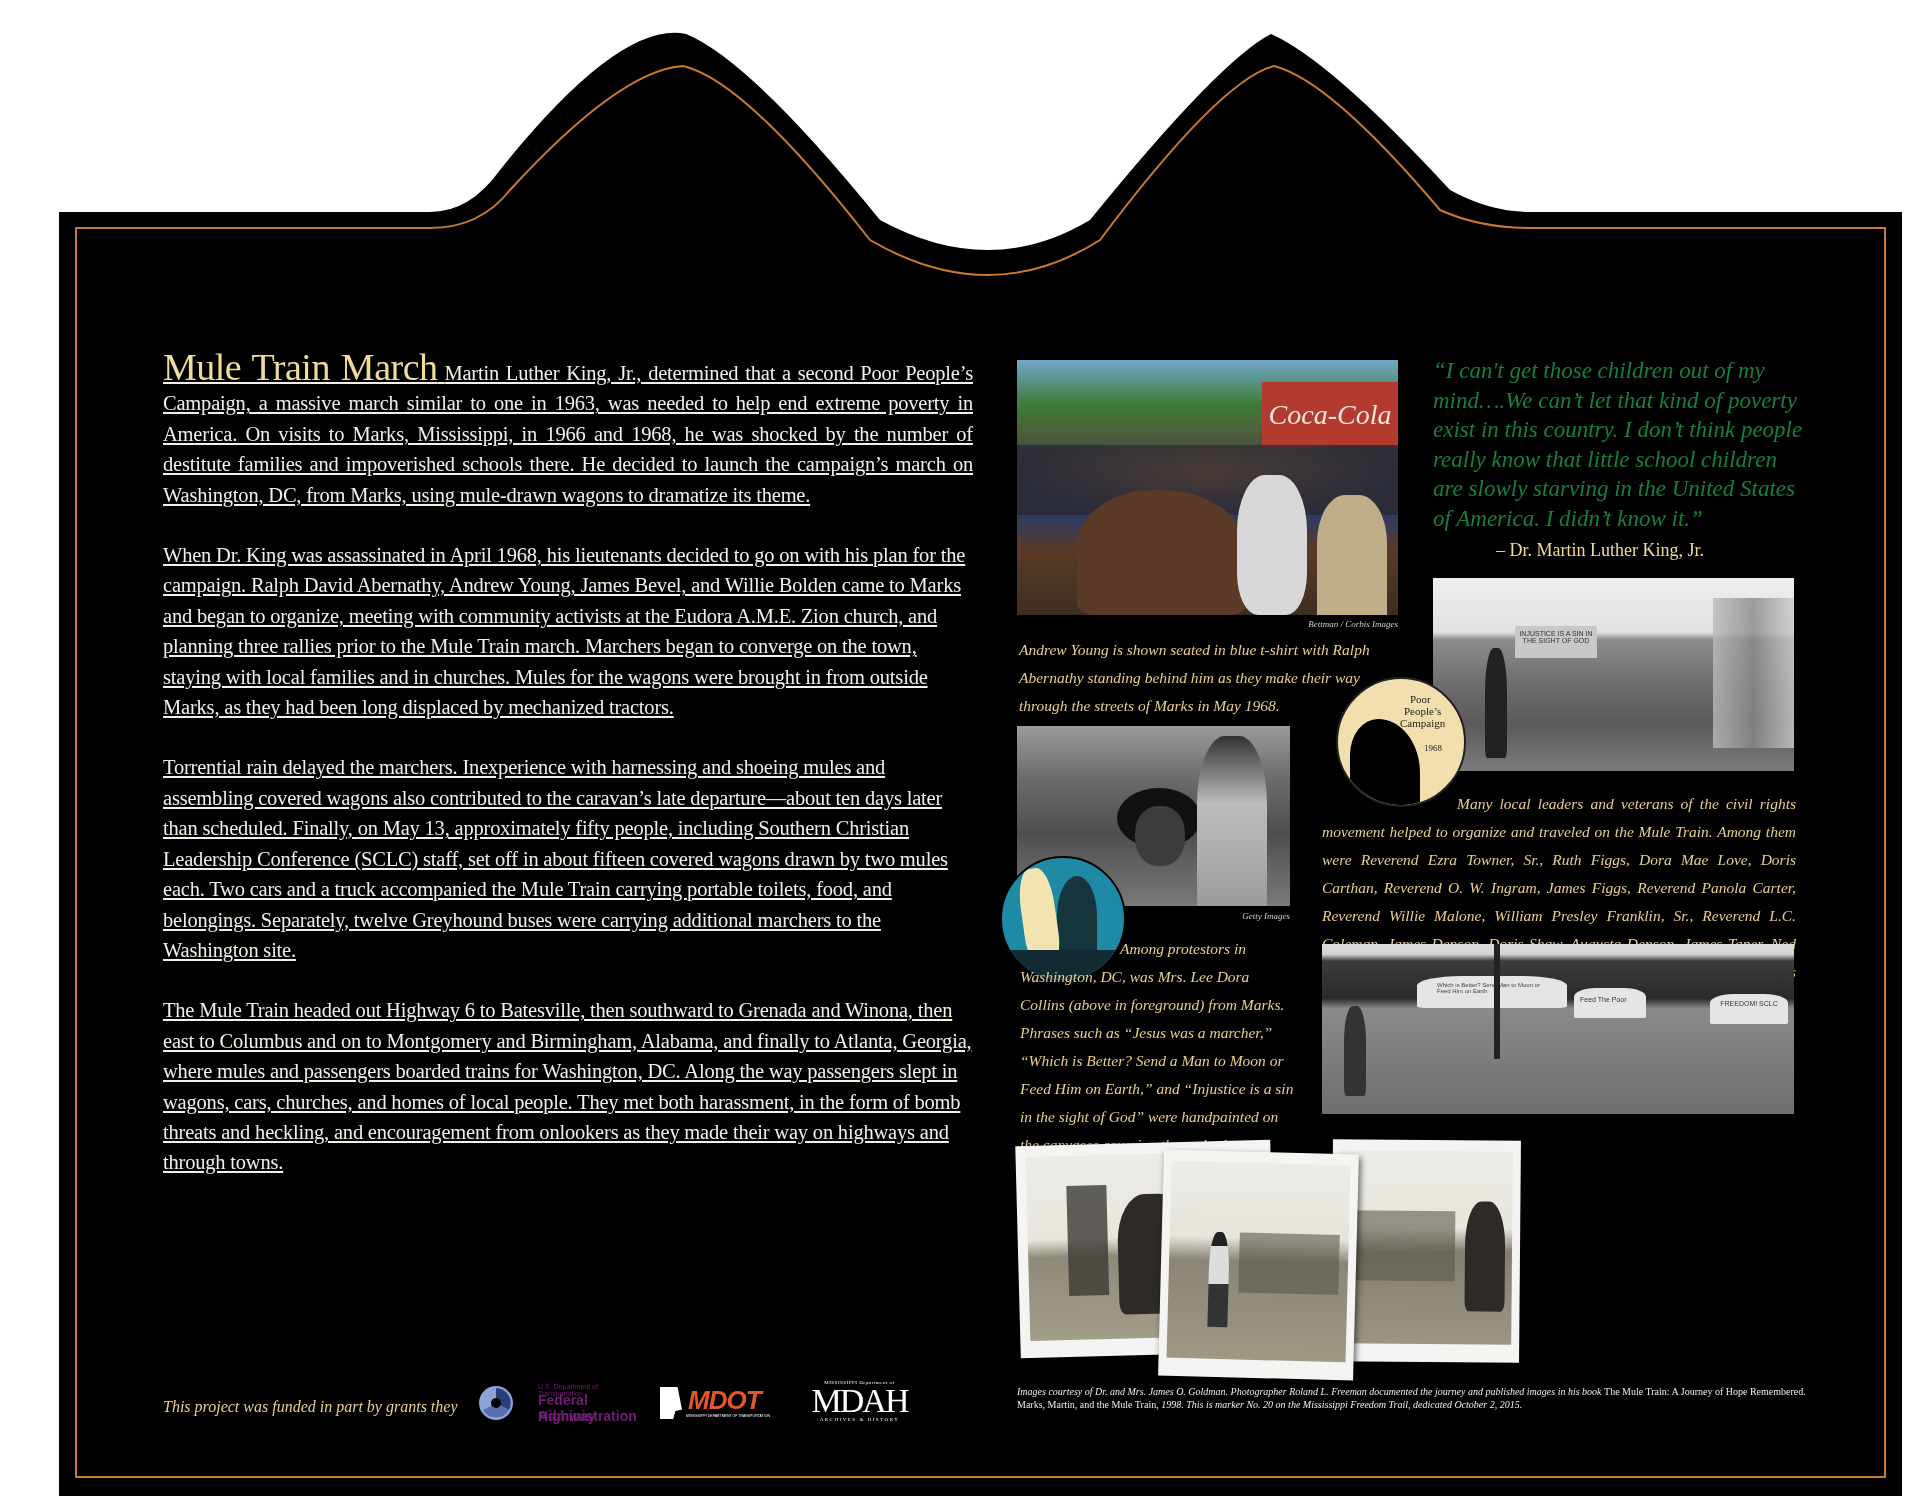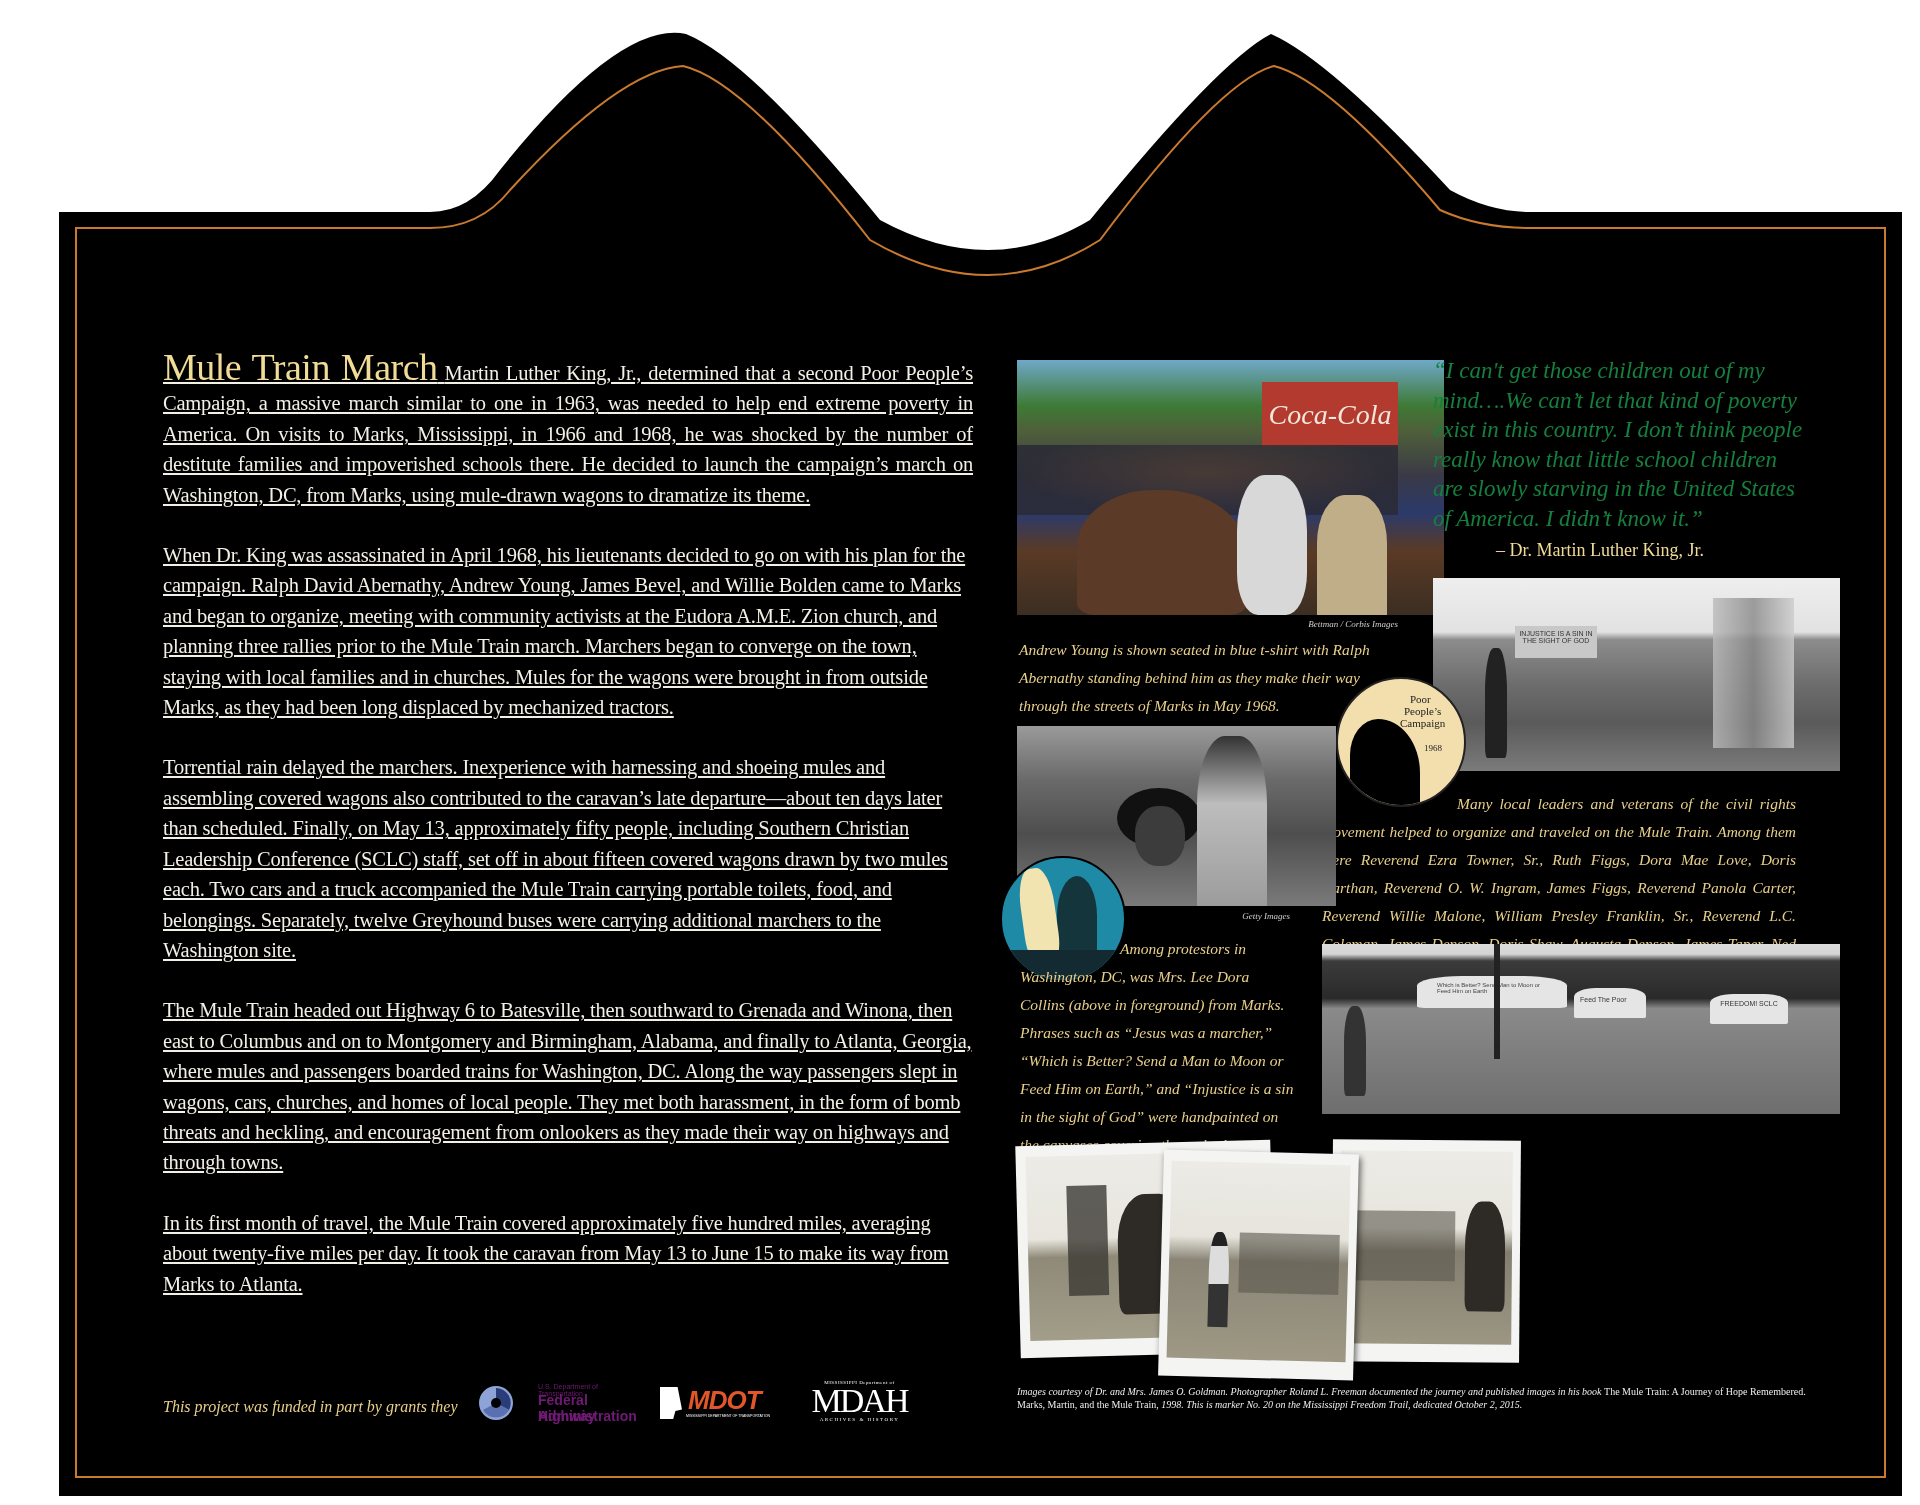--- a/index.html
+++ b/index.html
@@ -6,21 +6,21 @@
   body{width:1920px;height:1505px;position:relative;overflow:hidden;font-family:"DejaVu Serif","Liberation Serif",serif;}
   #panel-svg{position:absolute;left:0;top:0;}
   .abs{position:absolute;}
   .body-text{color:#f3f0e6;font-family:"Liberation Serif",serif;font-size:20.5px;line-height:30.4px;letter-spacing:-0.2px;}
   .body-text p{margin:0 0 30px 0;}
   .title{color:#f1dc97;font-size:38px;font-family:"Liberation Serif",serif;letter-spacing:-0.5px;}
   .caption{color:#e9d08a;font-family:"Liberation Serif",serif;font-style:italic;font-size:15.5px;line-height:28px;}
   .credit{color:#cfcfcf;font-family:"Liberation Serif",serif;font-style:italic;font-size:9px;text-align:right;}
   .quote{color:#15803d;font-family:"Liberation Serif",serif;font-style:italic;font-size:23px;line-height:29.5px;}
   .attrib{color:#f1dc97;font-family:"Liberation Serif",serif;font-size:18px;}
-  .photo{position:absolute;overflow:hidden;padding-left:46px;}
+  .photo{position:absolute;overflow:hidden;}
   .badge{position:absolute;border-radius:50%;overflow:hidden;}
   .footnote{color:#eee;font-family:Liberation Serif, serif;font-size:10px;line-height:13px;font-style:italic;}
   .footnote .roman{font-style:normal;}
   .polaroid{position:absolute;background:#f4f4f2;box-shadow:2px 3px 6px rgba(0,0,0,0.6);}
   .polaroid .img{position:absolute;left:4%;top:5%;right:4%;bottom:8%;overflow:hidden;}
   .logo-text{color:#701a75;font-family:Liberation Sans, sans-serif;padding-left:20px;}
 </style>
 </head>
 <body>
 
@@ -30,21 +30,20 @@
 </svg>
 
 <div class="abs body-text" style="left:163px;top:352px;width:810px;text-decoration:underline;">
   <p style="text-align:justify;">
     <span class="title">Mule Train March</span>
     <span>Martin Luther King, Jr., determined that a second Poor People’s Campaign, a massive march similar to one in 1963, was needed to help end extreme poverty in America. On visits to Marks, Mississippi, in 1966 and 1968, he was shocked by the number of destitute families and impoverished schools there. He decided to launch the campaign’s march on Washington, DC, from Marks, using mule-drawn wagons to dramatize its theme.</span>
   </p>
   <p>When Dr. King was assassinated in April 1968, his lieutenants decided to go on with his plan for the campaign. Ralph David Abernathy, Andrew Young, James Bevel, and Willie Bolden came to Marks and began to organize, meeting with community activists at the Eudora A.M.E. Zion church, and planning three rallies prior to the Mule Train march. Marchers began to converge on the town, staying with local families and in churches. Mules for the wagons were brought in from outside Marks, as they had been long displaced by mechanized tractors.</p>
   <p>Torrential rain delayed the marchers. Inexperience with harnessing and shoeing mules and assembling covered wagons also contributed to the caravan’s late departure—about ten days later than scheduled. Finally, on May 13, approximately fifty people, including Southern Christian Leadership Conference (SCLC) staff, set off in about fifteen covered wagons drawn by two mules each. Two cars and a truck accompanied the Mule Train carrying portable toilets, food, and belongings. Separately, twelve Greyhound buses were carrying additional marchers to the Washington site.</p>
   <p>The Mule Train headed out Highway 6 to Batesville, then southward to Grenada and Winona, then east to Columbus and on to Montgomery and Birmingham, Alabama, and finally to Atlanta, Georgia, where mules and passengers boarded trains for Washington, DC. Along the way passengers slept in wagons, cars, churches, and homes of local people. They met both harassment, in the form of bomb threats and heckling, and encouragement from onlookers as they made their way on highways and through towns.</p>
-  <p>In its first month of travel, the Mule Train covered approximately five hundred miles, averaging about twenty-five miles per day. It took the caravan from May 13 to June 15 to make its way from Marks to Atlanta.</p>
 </div>
 
 <div class="abs caption" style="left:163px;top:1393px;font-size:16px;">This project was funded in part by grants they</div>
 
 <div class="abs" style="left:478px;top:1383px;width:160px;height:40px;">
   <svg width="36" height="36" viewBox="0 0 36 36" style="position:absolute;left:0;top:2px;">
     <circle cx="18" cy="18" r="17" fill="#8ea3d6"></circle>
     <path d="M18 18 L18 3 A15 15 0 0 1 31 25 Z" fill="#2b3d78"></path>
     <path d="M18 18 L31 25 A15 15 0 0 1 5 25 Z" fill="#5a70b0"></path>
     <circle cx="18" cy="18" r="5" fill="#000"></circle>

